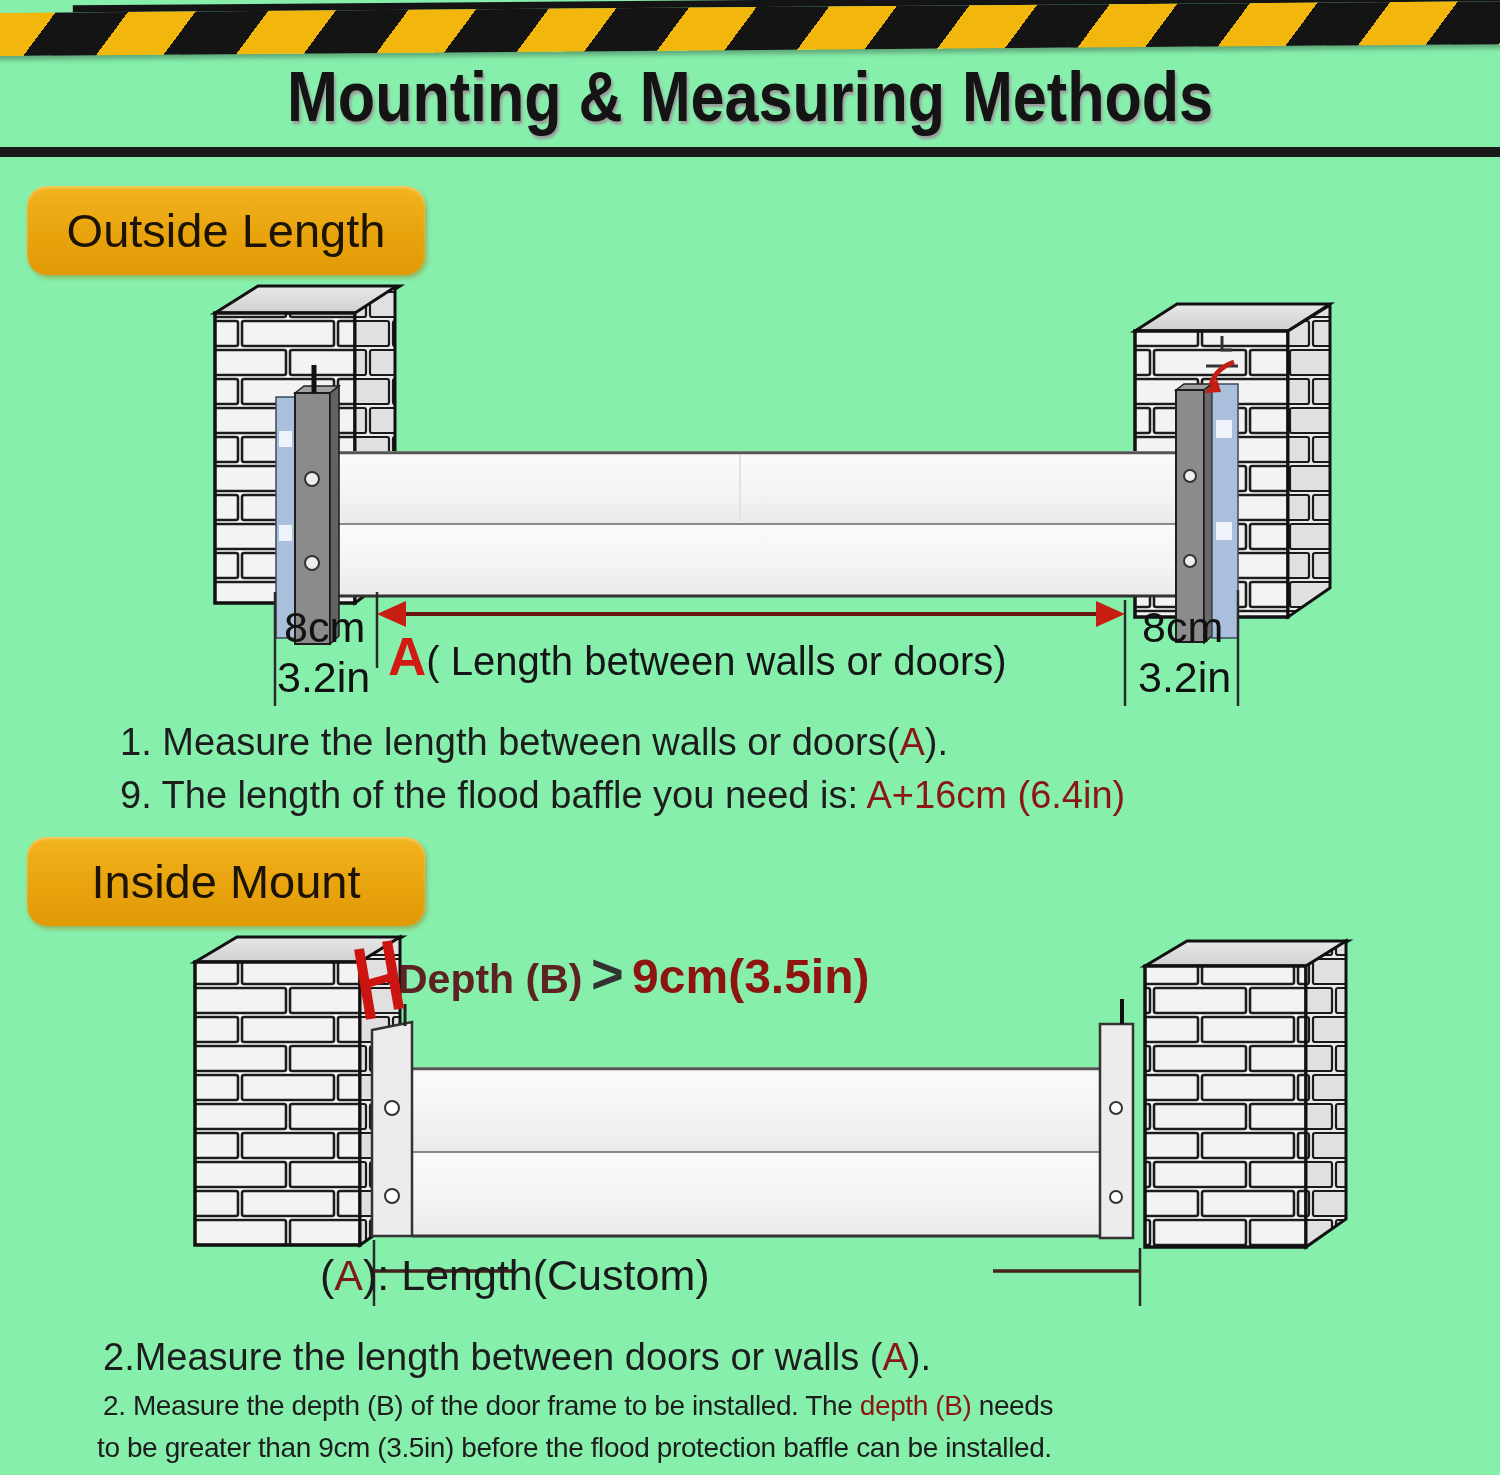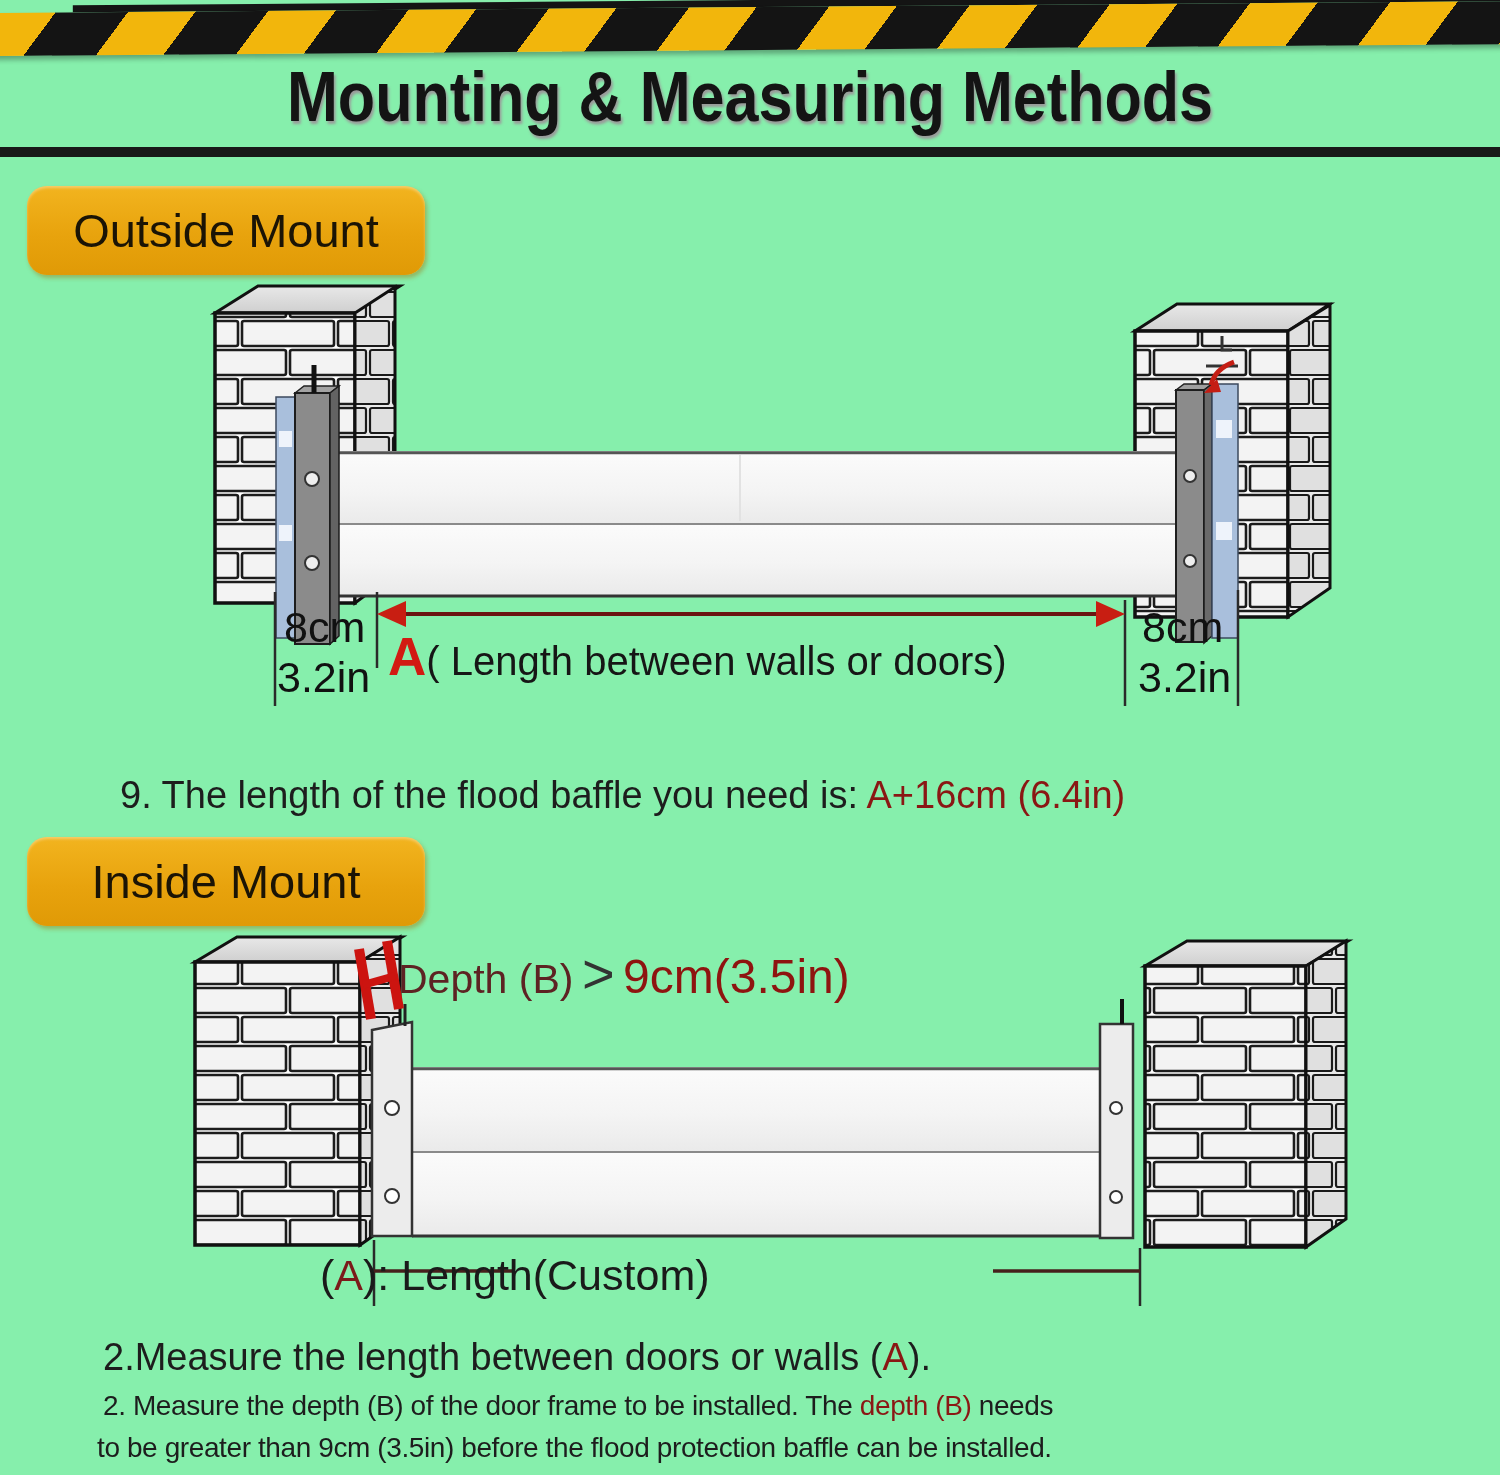--- a/index.html
+++ b/index.html
@@ -24,21 +24,21 @@
   .badge.outside{left:27px;top:186px;}
   .badge.inside{left:27px;top:837px;}
   
   .scene{position:absolute;left:0;top:0;width:1500px;height:1475px;}
   
   .dim{position:absolute;font-size:43px;color:#111;white-space:nowrap;}
   .span-label{position:absolute;left:388px;top:626px;white-space:nowrap;font-size:40px;color:#161616;}
   .span-label .big-a{font-size:53px;font-weight:bold;color:#D21A12;}
   .instr{position:absolute;font-size:38px;color:#1d1d1d;white-space:nowrap;}
   .red{color:#8a1714;}
-  .depth-label{position:absolute;left:398px;top:941px;white-space:nowrap;}
+  .depth-label{position:absolute;left:398px;top:941px;white-space:nowrap;font-weight:bold;}
   .depth-name{font-size:41px;color:#5d2323;}
   .depth-gt{font-size:56px;color:#333333;margin:0 4px;}
   .depth-val{font-size:48px;color:#8e1410;}
   .length-label{position:absolute;left:320px;top:1251px;width:760px;
         font-size:43px;color:#1a1a1a;white-space:nowrap;}
   .maroon{color:#7b1a1a;}
   .instr-sm{position:absolute;font-size:28px;letter-spacing:-0.4px;color:#1d1d1d;white-space:nowrap;}
 </style>
 </head>
 <body>
@@ -46,21 +46,21 @@
 <div class="page">
 
   <div class="tape-wrap">
     <div class="tape-topline"></div>
     <div class="tape"></div>
   </div>
   <div class="page-title">Mounting &amp; Measuring Methods</div>
   <div class="title-rule"></div>
 
   <div class="badge outside">
-    <span>Outside Mount</span>
+    <span>Outside Length</span>
   </div>
   <div class="badge inside">
     <span>Inside Mount</span>
   </div>
 
   <svg class="scene" viewBox="0 0 1500 1475">
     <defs>
       <pattern id="brickF" width="96" height="58" patternUnits="userSpaceOnUse">
         <rect width="96" height="58" fill="#fdfdfd"></rect>
         <g stroke="#1c1c1c" stroke-width="2.6" fill="#f3f3f3">
@@ -201,20 +201,23 @@
 
   <div class="dim" style="left:284px;top:603px;">8cm</div>
   <div class="dim" style="left:277px;top:653px;">3.2in</div>
   <div class="dim" style="left:1142px;top:603px;">8cm</div>
   <div class="dim" style="left:1138px;top:653px;">3.2in</div>
 
   <div class="span-label">
     <span class="big-a">A</span><span>( Length between walls or doors)</span>
   </div>
 
+  <div class="instr" style="left:120px;top:721px;">
+    <span>1. Measure the length between walls or doors(</span><span class="red">A</span><span>).</span>
+  </div>
   <div class="instr" style="left:120px;top:774px;">
     <span>9. The length of the flood baffle you need is: </span><span class="red">A+16cm (6.4in)</span>
   </div>
 
   <div class="depth-label">
     <span class="depth-name">Depth (B)</span>
     <span class="depth-gt">&gt;</span>
     <span class="depth-val">9cm(3.5in)</span>
   </div>
 

